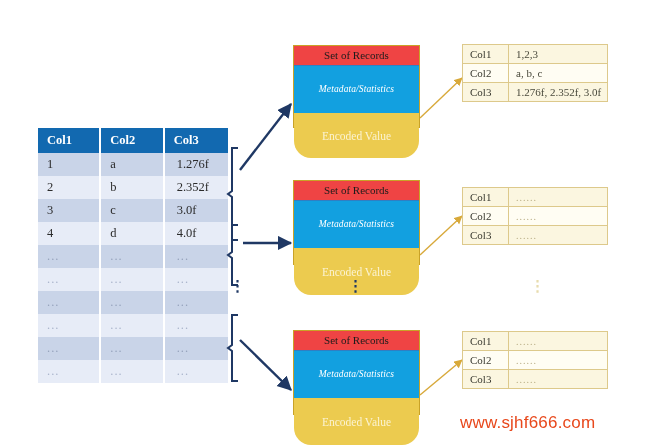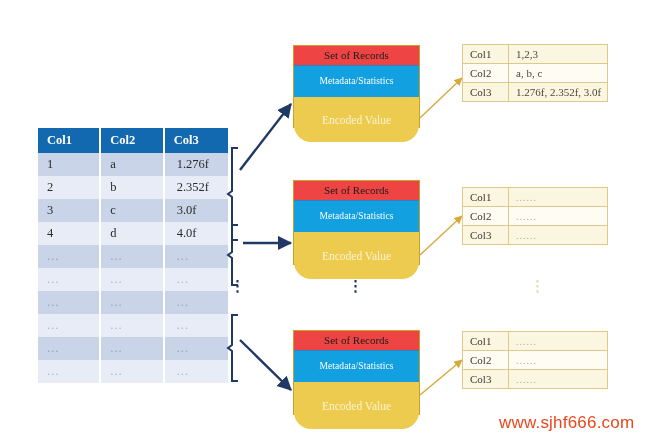--- a/index.html
+++ b/index.html
@@ -51,22 +51,23 @@
     background:#ef4444;color:#1c1c1c;
     border-bottom:1px solid #2f7fc4;
     font-family:"Liberation Serif", serif;
     font-size:11px;text-align:center;
     padding:3px 0 3px 0;line-height:13px;
   }
   .rec-meta{
     background:#12a0e0;color:#ffffff;
     font-family:"Liberation Serif", serif;
     font-size:9.5px;text-align:center;
-    padding:10px 0;line-height:11px;
+    padding:18px 0;line-height:11px;
     letter-spacing:.1px;
+    font-style:italic;
   }
   .rec-body{
     background:#eccb4f;color:#fbf3d2;
     font-family:"Liberation Serif", serif;
     font-size:11.5px;text-align:center;
     display:flex;align-items:center;justify-content:center;border-radius:17px;
   }
 
   
   .col-table{
@@ -97,21 +98,21 @@
     font-family:"Liberation Sans", sans-serif;
     line-height:6px;font-size:15px;font-weight:bold;
     text-align:center;
   }
   .vdots span{display:block;}
   .vdots.navy{color:#1f3864;}
   .vdots.gold{color:#e8dcae;}
 
   
   .watermark{
-    position:absolute;left:499px;top:413px;
+    position:absolute;left:460px;top:413px;
     font-family:"Liberation Sans", sans-serif;
     font-size:17px;color:#e8481c;
     letter-spacing:.2px;white-space:nowrap;
   }
 
   svg.overlay{position:absolute;left:0;top:0;width:650px;height:445px;pointer-events:none;}
 </style>
 </head>
 <body>
 

